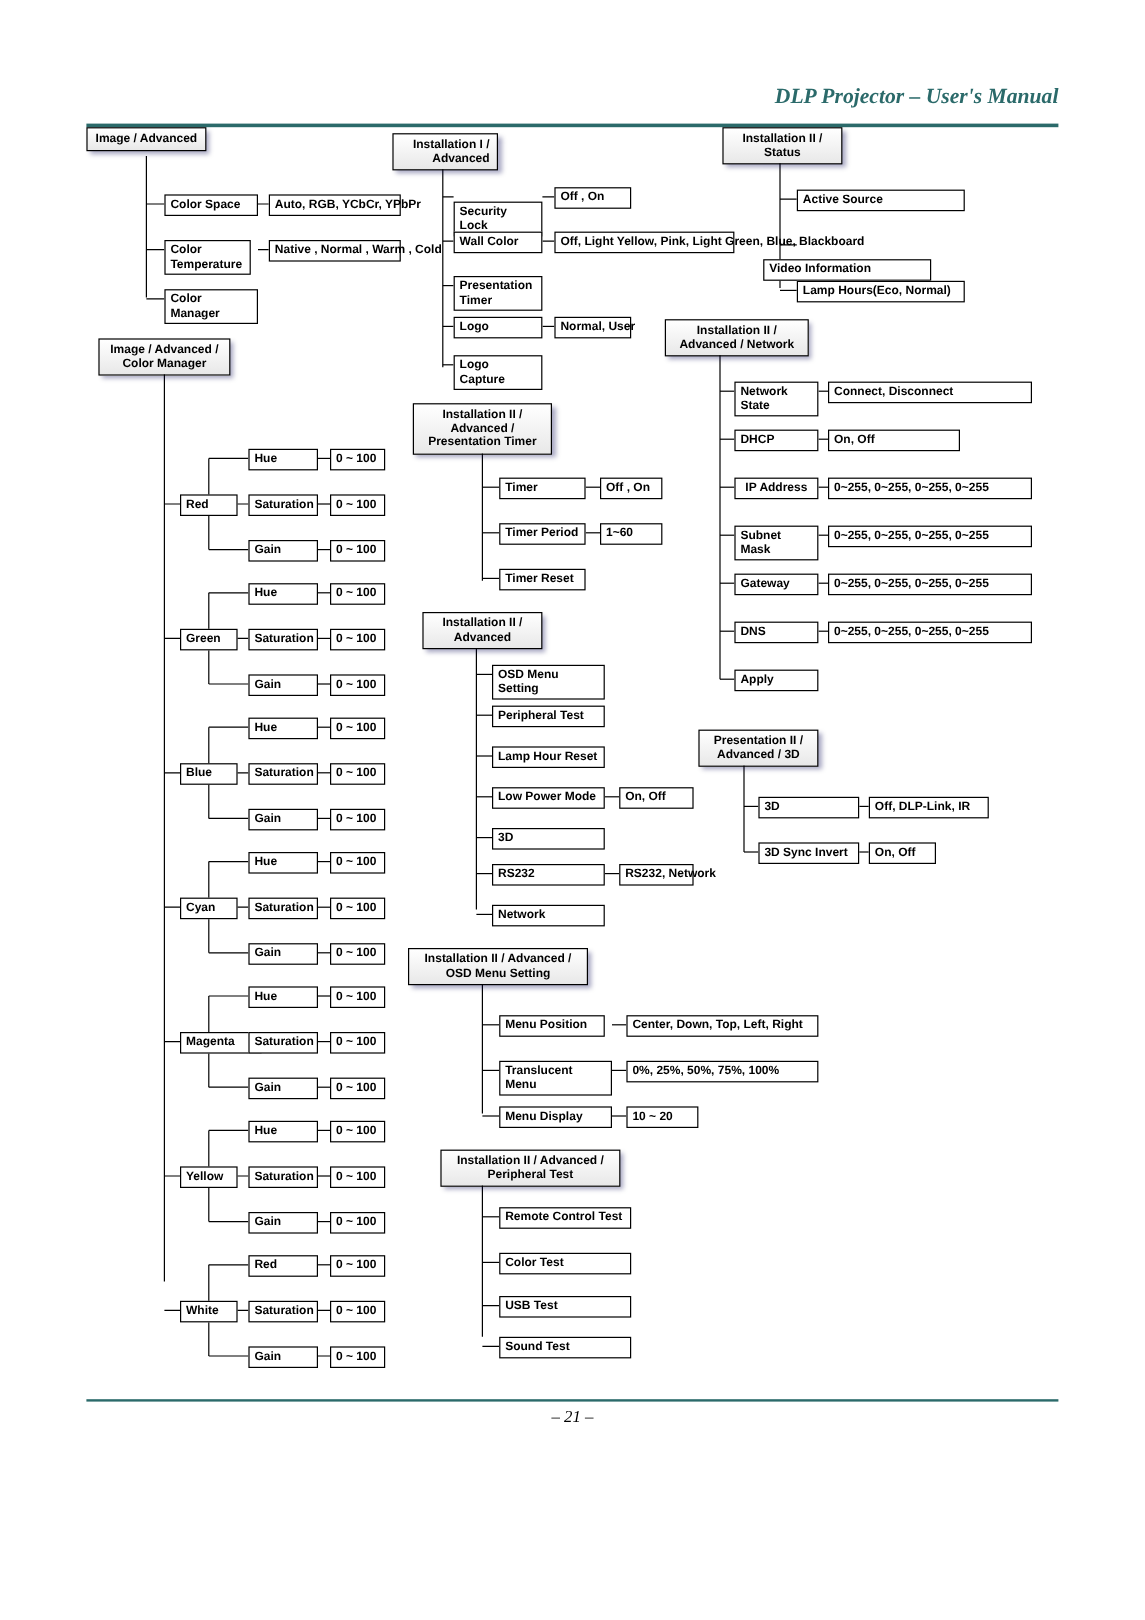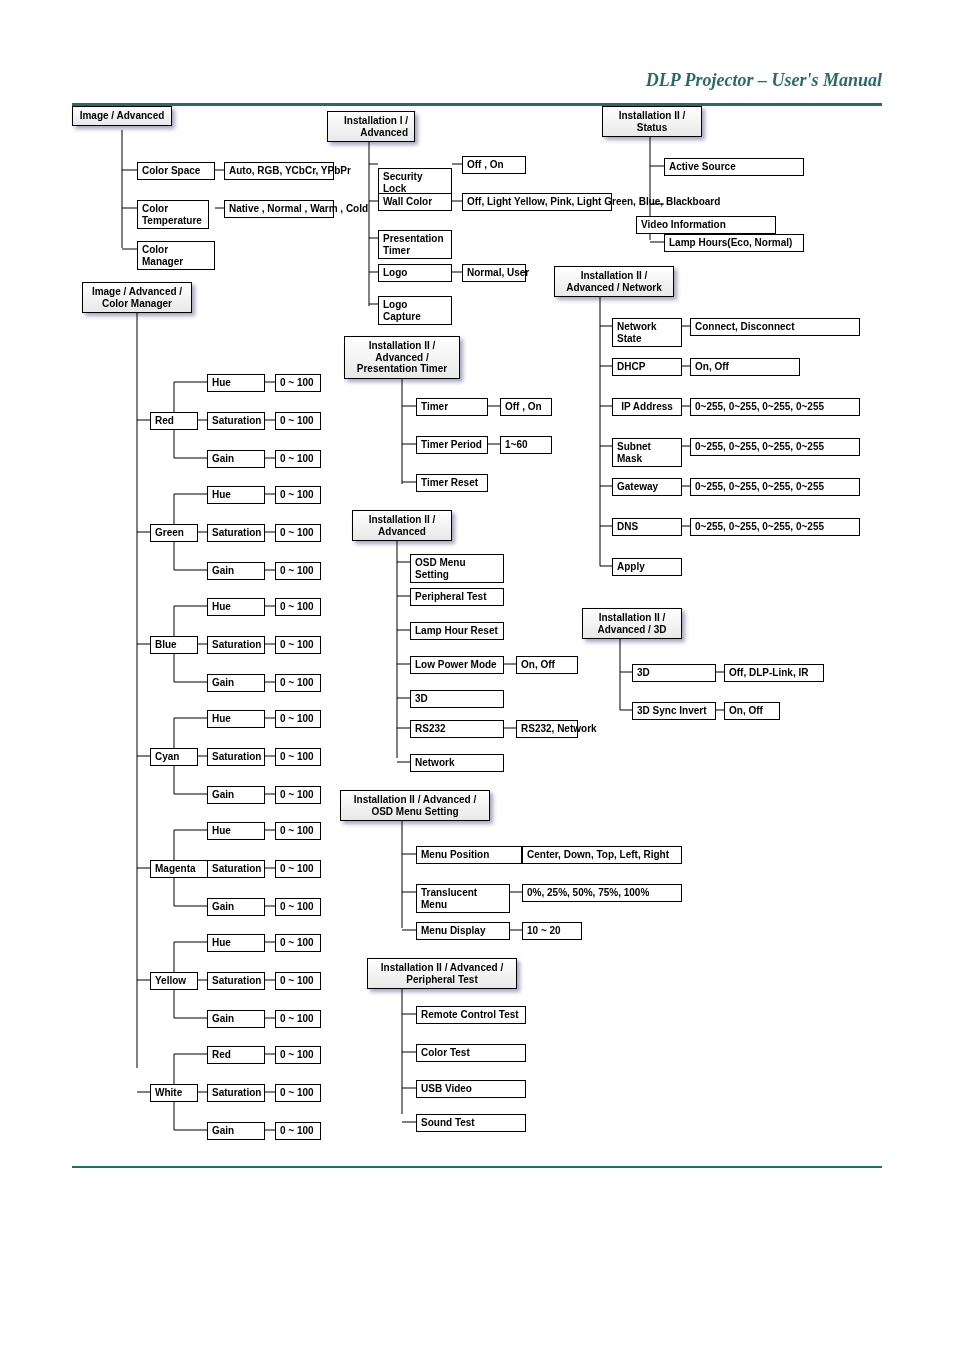--- a/index.html
+++ b/index.html
@@ -279,50 +279,51 @@
       <div class="node" style="left: 338px; top: 448px; width: 94px;">OSD Menu Setting</div>
       <div class="node" style="left: 338px; top: 482px; width: 94px;">Peripheral Test</div>
       <div class="node" style="left: 338px; top: 516px; width: 94px;">Lamp Hour Reset</div>
       <div class="node" style="left: 338px; top: 550px; width: 94px;">Low Power Mode</div>
       <div class="leaf" style="left: 444px; top: 550px; width: 62px;">On, Off</div>
       <div class="node" style="left: 338px; top: 584px; width: 94px;">3D</div>
       <div class="node" style="left: 338px; top: 614px; width: 94px;">RS232</div>
       <div class="leaf" style="left: 444px; top: 614px; width: 62px;">RS232, Network</div>
       <div class="node" style="left: 338px; top: 648px; width: 94px;">Network</div>
       <div class="sub-root" style="left: 268px; top: 684px; width: 150px;">Installation II / Advanced / OSD Menu Setting</div>
-      <div class="node" style="left: 344px; top: 740px; width: 106px;">Menu Position</div>
+      <div class="node" style="left: 344px; top: 740px; width: 88px;">Menu Position</div>
       <div class="leaf" style="left: 450px; top: 740px; width: 160px;">Center, Down, Top, Left, Right</div>
       <div class="node" style="left: 344px; top: 778px; width: 94px;">Translucent Menu</div>
       <div class="leaf" style="left: 450px; top: 778px; width: 160px;">0%, 25%, 50%, 75%, 100%</div>
       <div class="node" style="left: 344px; top: 816px; width: 94px;">Menu Display</div>
       <div class="leaf" style="left: 450px; top: 816px; width: 60px;">10 ~ 20</div>
       <div class="sub-root" style="left: 268px; top: 852px; width: 150px; margin-left: 27px;">Installation II / Advanced / Peripheral Test</div>
       <div class="node" style="left: 344px; top: 900px; width: 110px;">Remote Control Test</div>
       <div class="node" style="left: 344px; top: 938px; width: 110px;">Color Test</div>
-      <div class="node" style="left: 344px; top: 974px; width: 110px;">USB Video</div>
+      <div class="node" style="left: 344px; top: 974px; width: 110px;">USB Test</div>
       <div class="node" style="left: 344px; top: 1008px; width: 110px;">Sound Test</div>
       <div class="root-box" style="left: 530px; top: 0px; width: 100px;">Installation II / Status</div>
       <div class="node" style="left: 592px; top: 52px; width: 140px;">Active Source</div>
       <div class="node" style="left: 564px; top: 90px; width: 140px; margin-top: 20px;">Video Information</div>
       <div class="node" style="left: 592px; top: 128px; width: 140px;">Lamp Hours(Eco, Normal)</div>
       <div class="sub-root" style="left: 482px; top: 160px; width: 120px;">Installation II / Advanced / Network</div>
       <div class="node" style="left: 540px; top: 212px; width: 70px;">Network State</div>
       <div class="leaf" style="left: 618px; top: 212px; width: 170px;">Connect, Disconnect</div>
       <div class="node" style="left: 540px; top: 252px; width: 70px;">DHCP</div>
       <div class="leaf" style="left: 618px; top: 252px; width: 110px;">On, Off</div>
       <div class="node" style="left: 540px; top: 292px; width: 70px; text-align: center;">IP Address</div>
       <div class="leaf" style="left: 618px; top: 292px; width: 170px;">0~255, 0~255, 0~255, 0~255</div>
       <div class="node" style="left: 540px; top: 332px; width: 70px;">Subnet Mask</div>
       <div class="leaf" style="left: 618px; top: 332px; width: 170px;">0~255, 0~255, 0~255, 0~255</div>
       <div class="node" style="left: 540px; top: 372px; width: 70px;">Gateway</div>
       <div class="leaf" style="left: 618px; top: 372px; width: 170px;">0~255, 0~255, 0~255, 0~255</div>
       <div class="node" style="left: 540px; top: 412px; width: 70px;">DNS</div>
       <div class="leaf" style="left: 618px; top: 412px; width: 170px;">0~255, 0~255, 0~255, 0~255</div>
       <div class="node" style="left: 540px; top: 452px; width: 70px;">Apply</div>
-      <div class="sub-root" style="left: 510px; top: 502px; width: 100px;">Installation II / Advanced / 3D</div>
+      <div class="sub-root" style="left: 510px; top: 502px; width: 100px;">Presentation II / Advanced / 3D</div>
       <div class="node" style="left: 560px; top: 558px; width: 84px;">3D</div>
       <div class="leaf" style="left: 652px; top: 558px; width: 100px;">Off, DLP-Link, IR</div>
       <div class="node" style="left: 560px; top: 596px; width: 84px;">3D Sync Invert</div>
       <div class="leaf" style="left: 652px; top: 596px; width: 56px;">On, Off</div>
     </div>
 
   <div class="footer-hr"></div>
+  <div class="pagenum">– 21 –</div>
 </div>
 
 </body></html>

